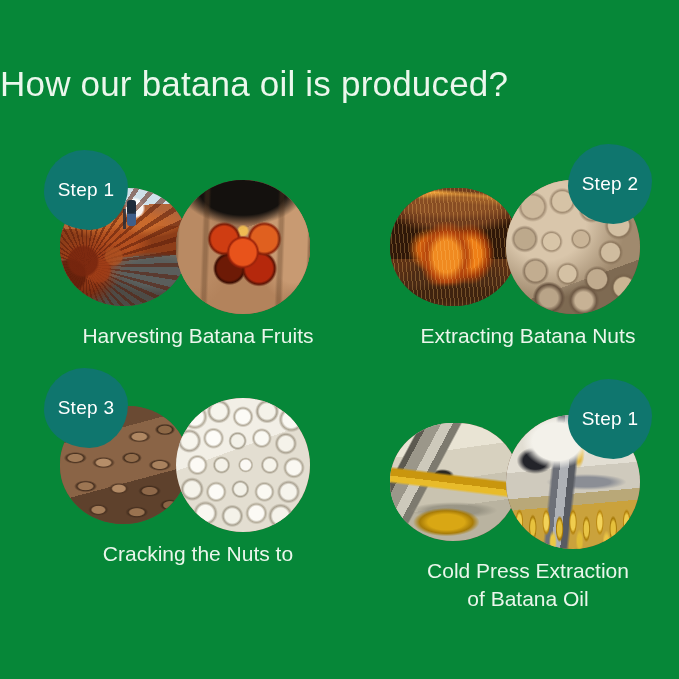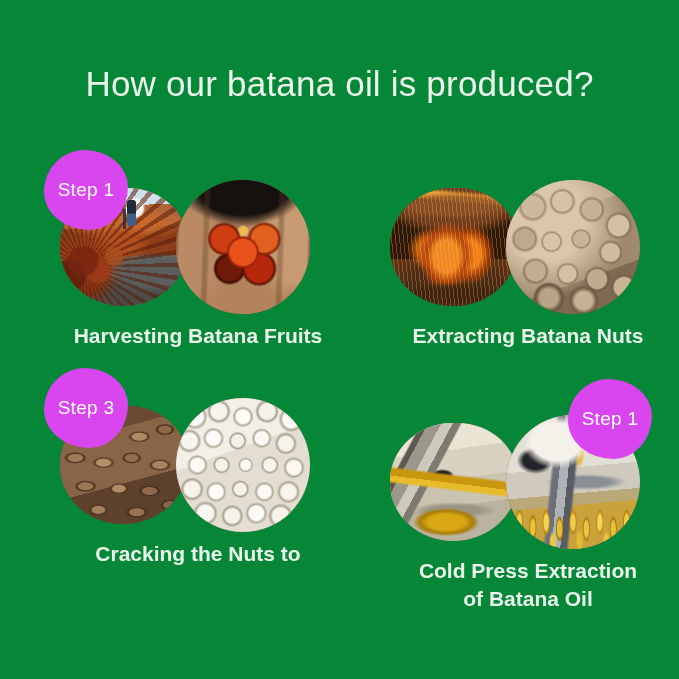--- a/index.html
+++ b/index.html
@@ -7,21 +7,21 @@
     width:679px;height:679px;
     background:#068738;
     font-family:"Liberation Sans", sans-serif;
     overflow:hidden;
     position:relative;
   }
   .canvas{position:absolute;inset:0;background:#068738;}
 
   .title{
     position:absolute;left:0;right:0;top:65px;
-    text-align:center;
+    text-align:left;
     color:#EBF7EC;
     font-size:35px;
     font-weight:400;
     letter-spacing:.2px;
     line-height:1.1;
   }
 
   
   .quad{position:absolute;width:320px;height:230px;}
   .q1{left:38px;top:150px;}
@@ -40,39 +40,39 @@
   }
   .circ .art{position:absolute;inset:0;}
 
   .circ-l{left:22px;top:38px;width:128px;height:118px;border-radius:50% 48% 52% 50%;}
   .circ-r{left:138px;top:30px;width:134px;height:134px;}
 
   
   .badge{
     position:absolute;
     width:84px;height:80px;
-    background:#d946ef;
+    background:#0f766e;
     border-radius:48% 52% 46% 54% / 52% 46% 54% 48%;
     display:flex;align-items:center;justify-content:center;
     color:#FFFFFF;
     font-size:19px;
     font-weight:400;
     letter-spacing:.3px;
     z-index:6;
     white-space:nowrap;
   }
   .badge-tl{left:6px;top:0px;}
   .badge-tr{left:200px;top:-6px;}
 
   .caption{
     position:absolute;left:0;right:0;top:172px;
     text-align:center;
     color:#EAF6EB;
     font-size:21px;
-    font-weight:700;
+    font-weight:400;
     line-height:1.32;
   }
   .caption .ln{display:block;}
 
   
 
   
   .art-harvest{
     background:
       radial-gradient(circle at 58% 17%, rgba(255,255,255,.92) 0 7%, rgba(255,255,255,0) 9%),
@@ -306,20 +306,21 @@
   </div>
 
   <div class="quad q2">
     <div class="media">
       <div class="circ circ-l">
         <div class="art art-mash"></div>
       </div>
       <div class="circ circ-r">
         <div class="art art-nuts"></div>
       </div>
+      <div class="badge badge-tr">Step 2</div>
     </div>
     <div class="caption">
       <span class="ln">Extracting Batana Nuts</span>
     </div>
   </div>
 
   <div class="quad q3">
     <div class="media">
       <div class="circ circ-l">
         <div class="art art-shells"></div>

